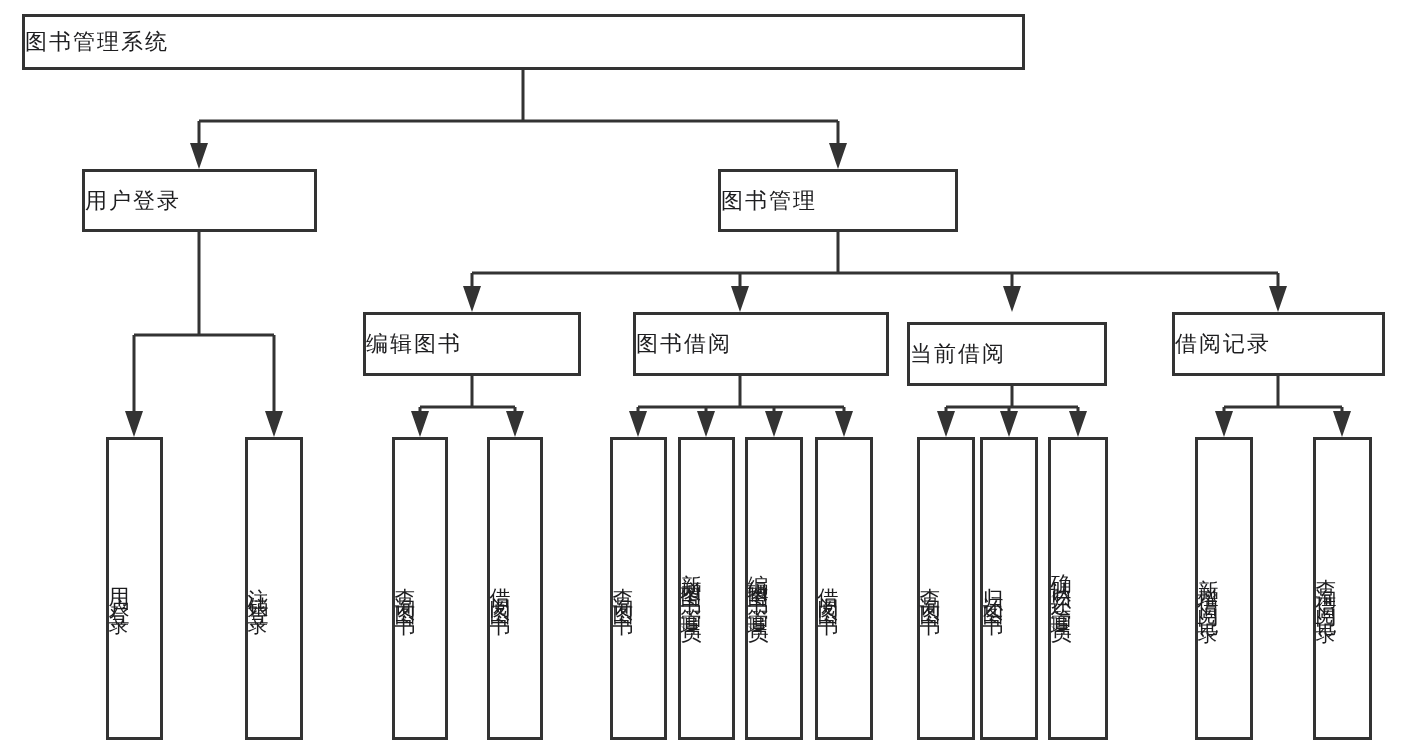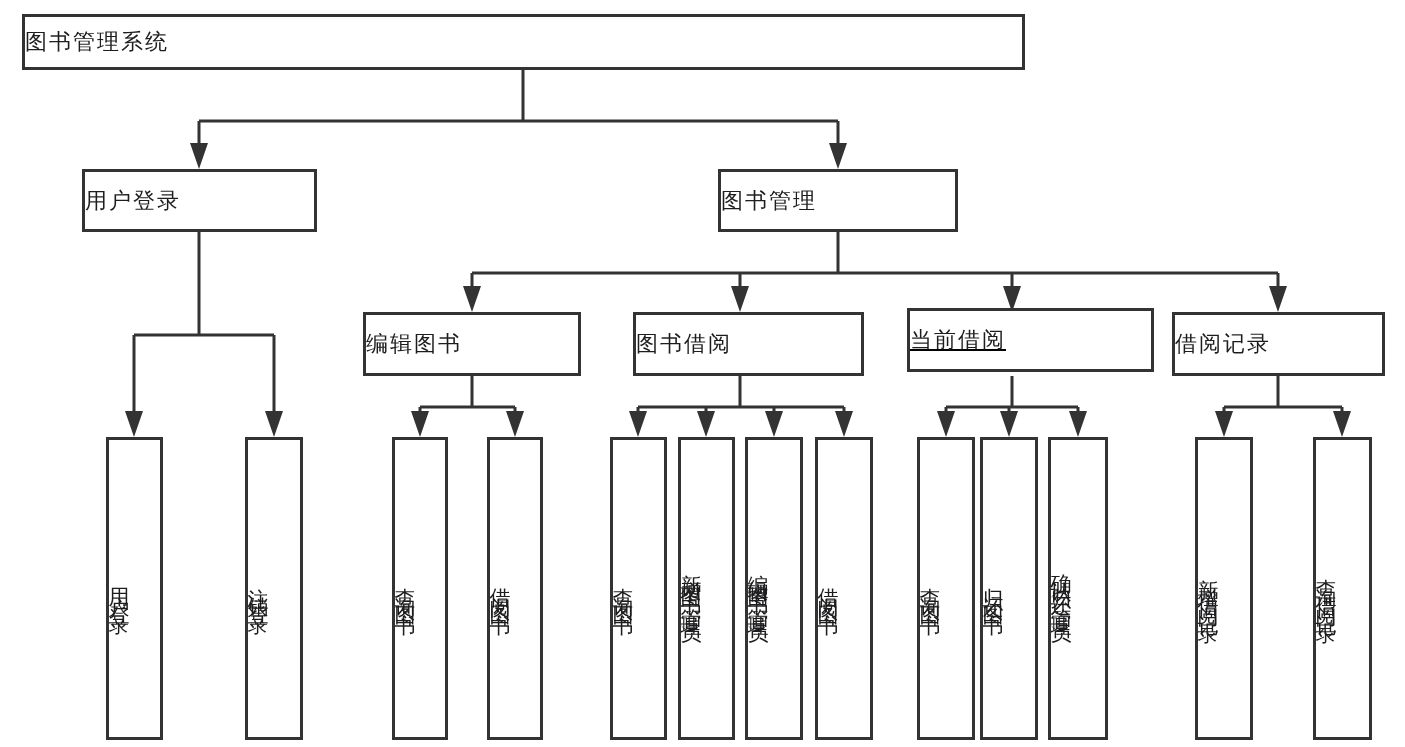--- a/index.html
+++ b/index.html
@@ -72,24 +72,24 @@
   <div class="node" style="left:82px; top:169px; width:235px; height:63px;">
     <span class="h-label">用户登录</span>
   </div>
   <div class="node" style="left:718px; top:169px; width:240px; height:63px;">
     <span class="h-label">图书管理</span>
   </div>
 
   <div class="node" style="left:363px; top:312px; width:218px; height:64px;">
     <span class="h-label">编辑图书</span>
   </div>
-  <div class="node" style="left:633px; top:312px; width:231px; height:64px;">
+  <div class="node" style="left:633px; top:312px; width:256px; height:64px;">
     <span class="h-label">图书借阅</span>
   </div>
-  <div class="node" style="left:907px; top:308px; width:247px; height:64px;text-decoration:underline;">
+  <div class="node" style="left:907px; top:322px; width:200px; height:64px;">
     <span class="h-label">当前借阅</span>
   </div>
   <div class="node" style="left:1172px; top:312px; width:213px; height:64px;">
     <span class="h-label">借阅记录</span>
   </div>
 
   <div class="node" style="left:106px; top:437px; width:57px; height:303px;">
     <span class="v-label">用户登录</span>
   </div>
   <div class="node" style="left:245px; top:437px; width:58px; height:303px;">

